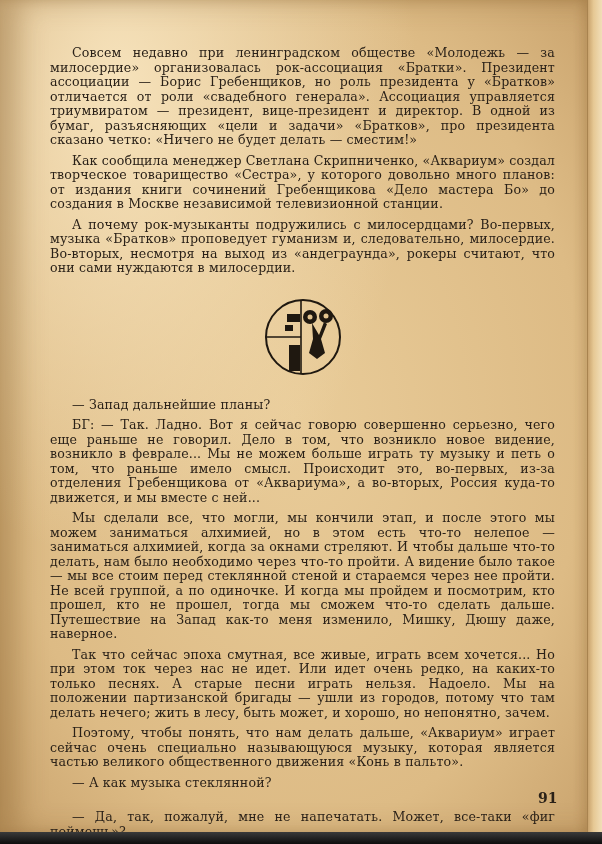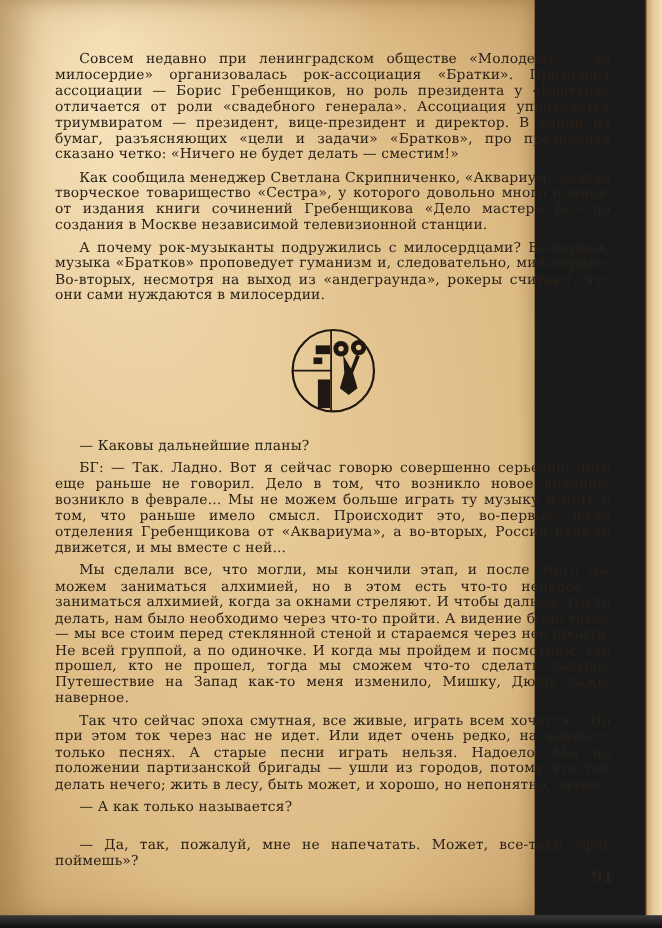--- a/index.html
+++ b/index.html
@@ -3,21 +3,21 @@
 <meta charset="utf-8">
 <style>
   html, body { margin: 0; padding: 0; }
   body {
     width: 602px; height: 844px; overflow: hidden;
     background: #1a1a1a;
     position: relative;
   }
   .page {
     position: absolute; left: 0; top: 0;
-    width: 486px; height: 834px;
+    width: 588px; height: 834px;
     background:
       radial-gradient(ellipse at 20% 10%, #f6e2bb 0%, rgba(246,226,187,0) 45%),
       radial-gradient(ellipse at 50% 50%, #e9cc99 0%, #ddbb85 70%, #caa46e 100%);
     box-shadow: inset 18px 0 28px rgba(120,80,30,0.35), inset -6px 0 10px rgba(120,80,30,0.2);
   }
   .edge-right {
     position: absolute; right: 0; top: 0; width: 14px; height: 834px;
     background: linear-gradient(90deg, #c9a36d, #e6c894 40%, #f1deb8);
     border-left: 1px solid #a8834f;
   }
@@ -65,25 +65,26 @@
         <rect x="22" y="28" width="8" height="6" fill="#1f1810"></rect>
         <rect x="26" y="48" width="11" height="26" fill="#1f1810"></rect>
         <circle cx="47" cy="20" r="7" fill="#1f1810"></circle>
         <circle cx="63" cy="19" r="7" fill="#1f1810"></circle>
         <circle cx="47" cy="20" r="2.5" fill="#e3c48f"></circle>
         <circle cx="63" cy="19" r="2.5" fill="#e3c48f"></circle>
         <path d="M49 26 L56 38 L61 25 L64 27 L58 42 L62 56 L54 62 L46 56 L50 42 Z" fill="#1f1810"></path>
       </svg>
     </div>
 
-    <p class="q">— Каковы дальнейшие планы?</p>
+    <p class="q">— Запад дальнейшие планы?</p>
     <p>БГ: — Так. Ладно. Вот я сейчас говорю совершенно серьезно, чего еще раньше не говорил. Дело в том, что возникло новое видение, возникло в феврале... Мы не можем больше играть ту музыку и петь о том, что раньше имело смысл. Происходит это, во-первых, из-за отделения Гребенщикова от «Аквариума», а во-вторых, Россия куда-то движется, и мы вместе с ней...</p>
     <p>Мы сделали все, что могли, мы кончили этап, и после этого мы можем заниматься алхимией, но в этом есть что-то нелепое — заниматься алхимией, когда за окнами стреляют. И чтобы дальше что-то делать, нам было необходимо через что-то пройти. А видение было такое — мы все стоим перед стеклянной стеной и стараемся через нее пройти. Не всей группой, а по одиночке. И когда мы пройдем и посмотрим, кто прошел, кто не прошел, тогда мы сможем что-то сделать дальше. Путешествие на Запад как-то меня изменило, Мишку, Дюшу даже, наверное.</p>
     <p>Так что сейчас эпоха смутная, все живые, играть всем хочется... Но при этом ток через нас не идет. Или идет очень редко, на каких-то только песнях. А старые песни играть нельзя. Надоело. Мы на положении партизанской бригады — ушли из городов, потому что там делать нечего; жить в лесу, быть может, и хорошо, но непонятно, зачем.</p>
-    <p class="q">— А как только называется?</p>
+    <p>Поэтому, чтобы понять, что нам делать дальше, «Аквариум» играет сейчас очень специально называющуюся музыку, которая является частью великого общественного движения «Конь в пальто».</p>
+    <p class="q">— А как музыка стеклянной?</p>
 
     <div class="gap"></div>
 
     <p style="margin-bottom:0">— Да, так, пожалуй, мне не напечатать. Может, все-таки «фиг поймешь»?</p>
 
   </div>
 
   <div class="page-number">91</div>
 </div>
 <div class="edge-right"></div>

